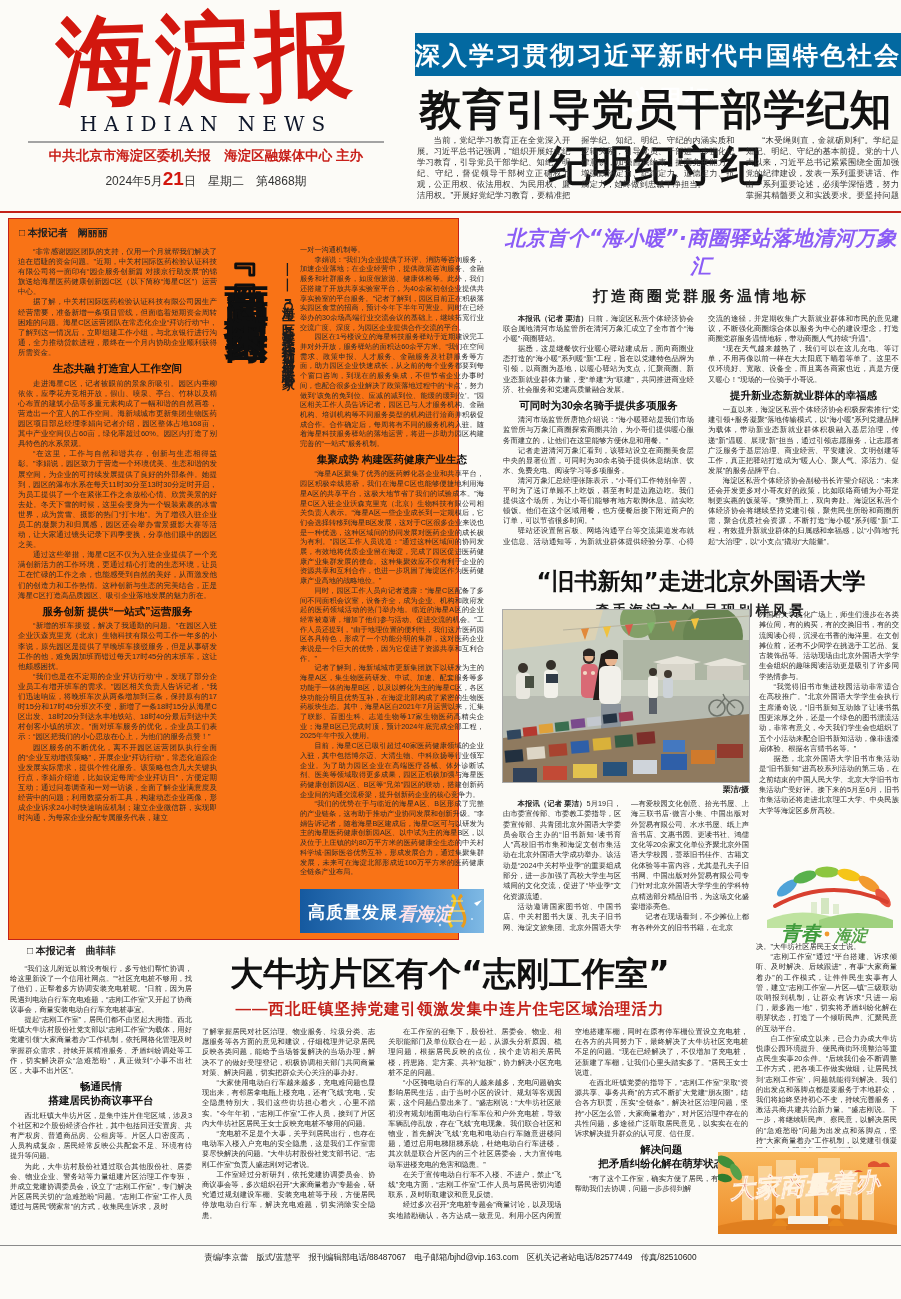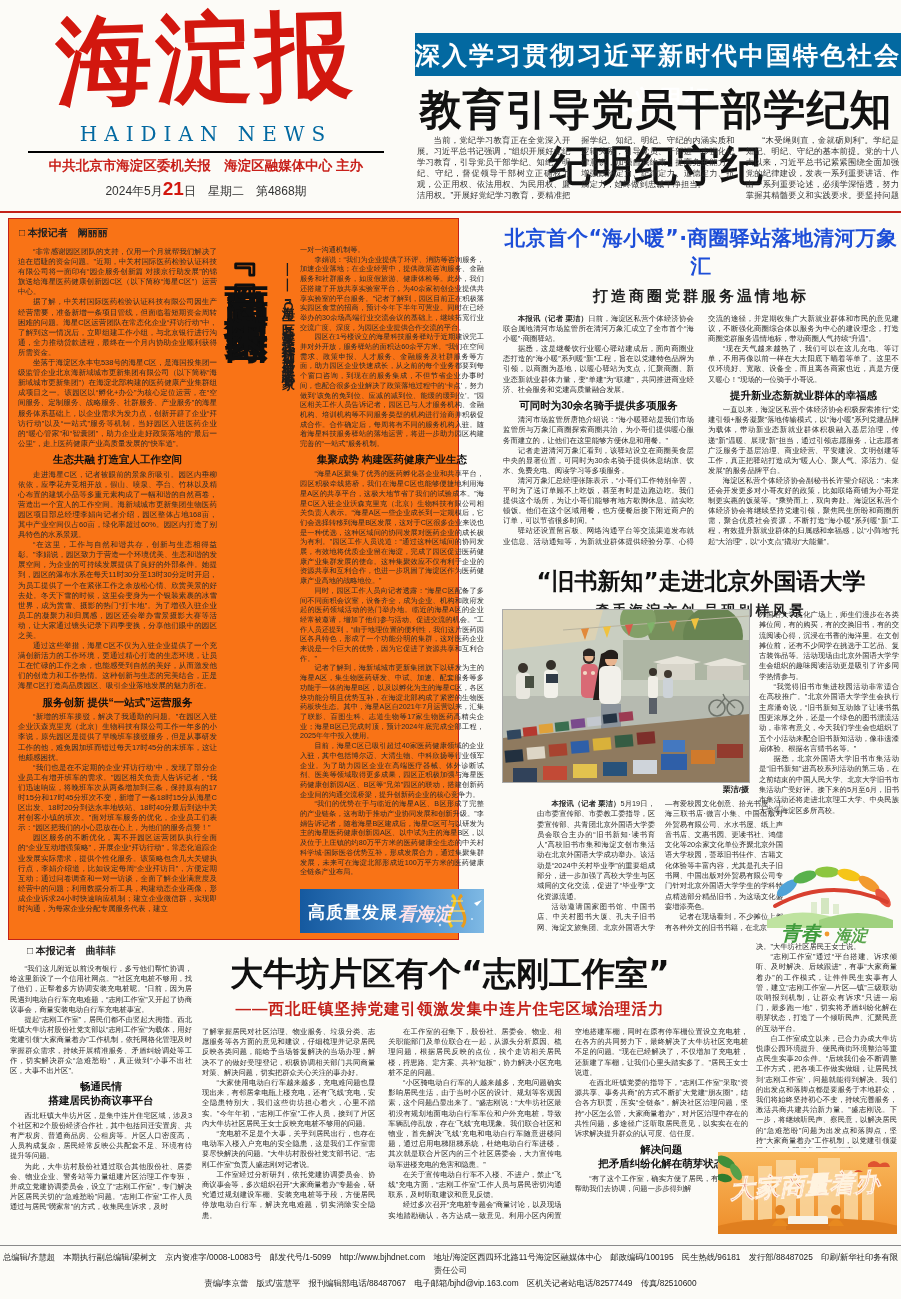--- a/index.html
+++ b/index.html
@@ -7,23 +7,23 @@
   body { font-family:"Liberation Sans", sans-serif; }
   .page { position:relative; width:901px; height:1299px; margin:0 auto;
           background:#fcfbf7; overflow:hidden; color:#2b2b2b; }
   .abs { position:absolute; }
 
   
   .masthead { left:0; top:6px; width:412px; height:202px; text-align:center; }
   .mast-title { font-family:"DejaVu Serif", serif; font-weight:bold;
     font-size:96px; line-height:1.08; color:#d2170e; letter-spacing:4px;
     transform:rotate(-1.5deg); }
-  .mast-en { font-family:"DejaVu Serif", serif; color:#0369a1; font-size:20px;
-    letter-spacing:7px; margin-top:12px; }
-  .mast-organ { width:356px; margin:5px auto 0; border-top:2px solid #000000;
+  .mast-en { font-family:"DejaVu Serif", serif; color:#0f172a; font-size:20px;
+    letter-spacing:7px; margin-top:2px; }
+  .mast-organ { width:356px; margin:5px auto 0; border-top:2px solid #a3a3a3;
     padding-top:4px; color:#c8201a; font-weight:bold; font-size:13.5px; }
   .mast-date { margin-top:3px; font-size:12px; color:#333; }
   .mast-date .day { color:#d2170e; font-size:19px; font-weight:bold; }
 
   
   .top-banner { left:415px; top:33px; width:486px; height:43px; background:#0369a1;
     color:#fff; font-size:25px; font-weight:bold; text-align:center;
     line-height:44px; letter-spacing:2px; }
   .top-headline { left:411px; top:82px; width:490px; font-size:42px; font-weight:900;
     color:#121212; text-align:center; letter-spacing:1px; font-family:"DejaVu Sans","Liberation Sans",sans-serif; }
@@ -52,40 +52,40 @@
     letter-spacing:3px; line-height:58px; font-family:"DejaVu Sans","Liberation Sans",sans-serif; }
   .lead-vsub { position:absolute; left:266px; top:44px; height:630px; width:22px;
     writing-mode:vertical-rl; font-size:13px; font-weight:bold; color:#1c1c1c;
     letter-spacing:2.5px; }
   .lead-right { position:absolute; left:291px; top:26px; width:184px; height:640px;
     font-size:7.2px; line-height:9.7px; text-align:justify; overflow:hidden; }
   .blue-banner { position:absolute; left:291px; top:670px; width:184px; height:44px; }
 
   
   .hx { left:503px; top:224px; width:396px; }
-  .hx-headline { font-size:20.5px; font-weight:900; text-align:center; color:#1d4ed8;
-    font-family:"DejaVu Sans","Liberation Sans",sans-serif; letter-spacing:0.5px; }
+  .hx-headline { font-size:20.5px; font-weight:900; text-align:center; color:#8b5cf6;
+    font-family:"DejaVu Sans","Liberation Sans",sans-serif; letter-spacing:0.5px;font-style:italic; }
   .hx-deck { font-size:15px; font-weight:bold; letter-spacing:3px;
     text-align:center; margin-top:7px; color:#222; }
   .hx-body { margin-top:8px; height:266px; column-count:2; column-gap:14px;
     font-size:7.4px; line-height:10.1px; text-align:justify; overflow:hidden; }
 
   
   .bk { left:503px; top:566px; width:396px; height:400px; }
   .bk-headline { font-size:23px; font-weight:900; text-align:center; color:#111;
     font-family:"DejaVu Sans","Liberation Sans",sans-serif; }
   .bk-deck { font-size:14px; font-weight:bold; letter-spacing:3px;
     text-align:center; margin-top:5px; color:#222; }
   .bk-photo { position:absolute; left:0; top:44px; width:246px; height:172px;
     outline:1px solid #aaa; }
   .bk-credit { position:absolute; left:0; top:218px; width:246px;
     text-align:right; font-size:8px; font-weight:bold; color:#222; }
   .bk-below { position:absolute; left:0; top:233px; width:246px; height:166px;
     column-count:2; column-gap:10px; font-size:7.3px; line-height:10.3px;
-    text-align:justify; overflow:hidden;margin-left:34px; }
+    text-align:justify; overflow:hidden; }
   .bk-side { position:absolute; left:256px; top:44px; width:140px; height:248px;
     font-size:7.3px; line-height:10.3px; text-align:justify; overflow:hidden; }
   .bk-logo { position:absolute; left:256px; top:296px; width:140px; height:84px; }
 
   
   .wk-byline { left:27px; top:944px; font-size:10px; font-weight:bold; color:#222; }
   .wk-headline { left:150px; top:952px; width:600px; font-size:33px; font-weight:900;
     text-align:center; color:#101010; font-family:"DejaVu Sans","Liberation Sans",sans-serif; }
   .wk-deck { left:150px; top:999px; width:600px; font-size:15.5px; font-weight:bold;
     color:#c3221a; text-align:center; letter-spacing:1px; }
@@ -122,21 +122,20 @@
       <p class="para">“木受绳则直，金就砺则利”。学纪是知纪、明纪、守纪的基本前提。党的十八大以来，习近平总书记紧紧围绕全面加强党的纪律建设，发表一系列重要讲话、作出一系列重要论述，必须学深悟透，努力掌握其精髓要义和实践要求。要坚持问题导向，聚焦解决一些党员、干部对党规党纪不上心、不了解、不掌握等问题，组织党员特别是党员领导干部认真学习《中国共产党纪律处分条例》，在学习贯彻《条例》上下功夫见成效。要坚持逐章逐条学、联系实际学，辅以以案促学、以训助学，加强解读和培训，推动《条例》入脑入心，深化《条例》理解运用，教育引导党员干部准确掌握《条例》的主旨要义和规定要求，用党规党纪校正思想和行动。</p>
     </div>
 
   <div class="abs main-rule"></div>
 
   <div class="abs lead-box">
     <div class="lead-byline">□ 本报记者　阚丽丽</div>
     <div class="lead-left">
         <p class="para">“非常感谢园区团队的支持，仅用一个月就帮我们解决了迫在眉睫的资金问题。”近期，中关村国际医药检验认证科技有限公司将一面印有“园企服务创新篇 对接京行助发展”的锦旗送给海星医药健康创新园C区（以下简称“海星C区”）运营中心。</p>
         <p class="para">据了解，中关村国际医药检验认证科技有限公司因生产经营需要，准备新增一条项目管线，但面临着短期资金周转困难的问题。海星C区运营团队在常态化企业“拜访行动”中，了解到这一情况后，立即组建工作小组，与北京银行进行沟通，全力推动贷款进程，最终在一个月内协助企业顺利获得所需资金。</p>
-        <p class="para">坐落于海淀区永丰屯538号的海星C区，是海国投集团一级监管企业北京海新域城市更新集团有限公司（以下简称“海新域城市更新集团”）在海淀北部构建的医药健康产业集群组成项目之一。该园区以“孵化+办公”为核心定位运营，在“空间服务、定制服务、战略服务、社群服务、产业服务”的海星服务体系基础上，以企业需求为发力点，创新开辟了企业“拜访行动”以及“一站式”服务等机制，当好园区入驻医药企业的“暖心管家”和“智囊团”，助力企业走好政策落地的“最后一公里”，走上医药健康产业高质量发展的“快车道”。</p>
         <div class="sub">生态共融 打造宜人工作空间</div>
         <p class="para">走进海星C区，记者被眼前的景象所吸引。园区内垂柳依依，应季花卉竞相开放，假山、喷泉、亭台、竹林以及精心布置的建筑小品等多重元素构成了一幅和谐的自然画卷，营造出一个宜人的工作空间。海新域城市更新集团生物医药园区项目部总经理李娟向记者介绍，园区整体占地168亩，其中产业空间仅占60亩，绿化率超过60%。园区内打造了别具特色的水系景观。</p>
         <p class="para">“在这里，工作与自然和谐共存，创新与生态相得益彰。”李娟说，园区致力于营造一个环境优美、生态和谐的发展空间，为企业的可持续发展提供了良好的外部条件。她提到，园区的瀑布水系在每天11时30分至13时30分定时开启，为员工提供了一个在紧张工作之余放松心情、欣赏美景的好去处。冬天下雪的时候，这里会变身为一个银装素裹的冰雪世界，成为赏雪、摄影的热门“打卡地”。为了增强入驻企业员工的凝聚力和归属感，园区还会举办雪景摄影大赛等活动，让大家通过镜头记录下四季变换，分享他们眼中的园区之美。</p>
         <p class="para">通过这些举措，海星C区不仅为入驻企业提供了一个充满创新活力的工作环境，更通过精心打造的生态环境，让员工在忙碌的工作之余，也能感受到自然的美好，从而激发他们的创造力和工作热情。这种创新与生态的完美结合，正是海星C区打造高品质园区、吸引企业落地发展的魅力所在。</p>
         <div class="sub">服务创新 提供“一站式”运营服务</div>
         <p class="para">“新增的班车接驳，解决了我通勤的问题。”在园区入驻企业沃森克里克（北京）生物科技有限公司工作一年多的小李说，原先园区是提供了早晚班车接驳服务，但是从事研发工作的他，难免因加班而错过每天17时45分的末班车，这让他颇感困扰。</p>
         <p class="para">“我们也是在不定期的企业‘拜访行动’中，发现了部分企业员工有增开班车的需求。”园区相关负责人告诉记者，“我们迅速响应，将晚班车次从两条增加到三条，保持原有的17时15分和17时45分班次不变，新增了一条18时15分从海星C区出发、18时20分到达永丰地铁站、18时40分最后到达中关村创客小镇的班次。”面对班车服务的优化，企业员工们表示：“园区把我们的小心思放在心上，为他们的服务点赞！”</p>
         <p class="para">园区服务的不断优化，离不开园区运营团队执行全面的“企业互动增强策略”，开展企业“拜访行动”，常态化追踪企业发展实际需求，提供个性化服务。该策略包含几大关键执行点，李娟介绍道，比如设定每周“企业拜访日”，方便定期互动；通过问卷调查和一对一访谈，全面了解企业满意度及经营中的问题；利用数据分析工具，构建动态企业画像，形成企业诉求24小时快速响应机制；建立企业微信群，实现即时沟通，为每家企业分配专属服务代表，建立</p>
       </div>
     <div class="lead-vhead">『面对面』问需『实打实』纾困</div>
@@ -364,17 +363,16 @@
       <rect x="68" y="72" width="44" height="6" fill="#d8761b"></rect>
       <circle cx="62" cy="58" r="5" fill="#e07f1f"></circle>
         <path d="M54,74 q8,-14 16,0 z" fill="#e8891f"></path>
       <circle cx="118" cy="58" r="5" fill="#e07f1f"></circle>
         <path d="M110,74 q8,-14 16,0 z" fill="#e8891f"></path>
     </g>
     <text x="12" y="46" font-size="25" font-weight="bold" font-style="italic" fill="#c61f1b" stroke="#fff3df" stroke-width="0.7" transform="rotate(-3 12 46)">大家商量着办</text>
   </svg>
 
   <div class="abs footer">
-    <div>总编辑/齐慧超　本期执行副总编辑/梁树文　京内资准字/0008-L0083号　邮发代号/1-5099　http://www.bjhdnet.com　地址/海淀区西四环北路11号海淀区融媒体中心　邮政编码/100195　民生热线/96181　发行部/88487025　印刷/新华社印务有限责任公司</div>
     <div>责编/李京蕾　版式/蓝慧平　报刊编辑部电话/88487067　电子邮箱/bjhd@vip.163.com　区机关记者站电话/82577449　传真/82510600</div>
   </div>
 
 </div>
 
 </body></html>

